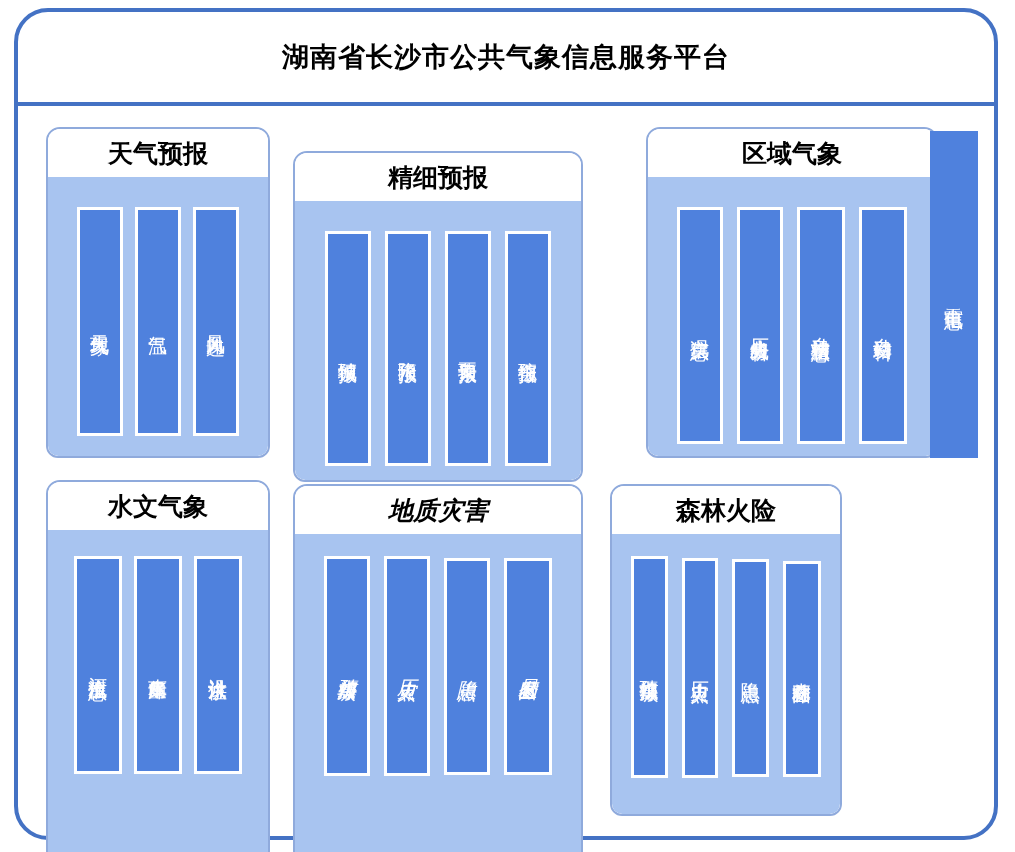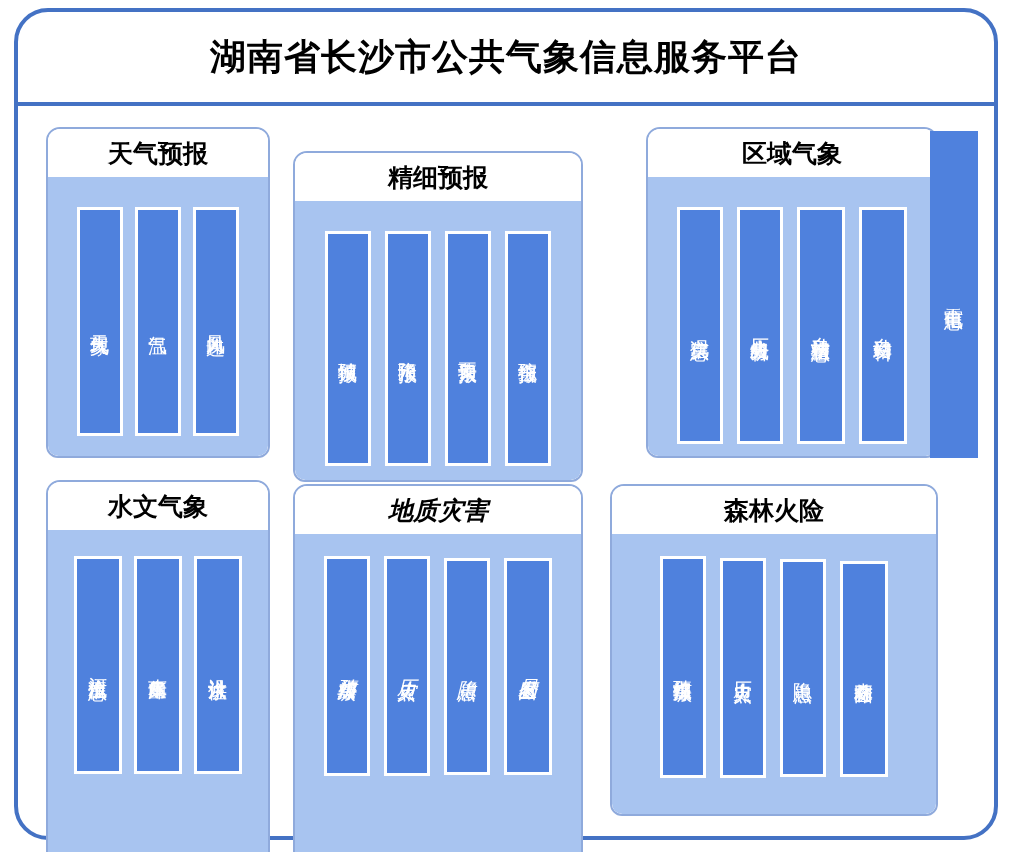--- a/index.html
+++ b/index.html
@@ -40,21 +40,21 @@
     width: 100%;
     height: 94px;
     box-sizing: border-box;
     border-bottom: 4px solid #4472C4;
     display: flex;
     align-items: center;
     justify-content: center;
   }
 
   .platform-title {
-    font-size: 36px;
+    font-size: 27px;
     font-weight: bold;
     color: #000000;
     letter-spacing: 1px;
     line-height: 1;
   }
 
   
   .section-card {
     position: absolute;
     box-sizing: border-box;
@@ -252,21 +252,21 @@
           <div class="item-bar" style="width:46px; height:217px; margin:2px 7px 0 7px;">
             <span>隐患点</span>
           </div>
           <div class="item-bar" style="width:48px; height:217px; margin:2px 7px 0 7px;">
             <span>易发分区图</span>
           </div>
         </div>
       </div>
     </div>
 
-    <div class="section-card" style="left:592px; top:472px; width:328px; height:332px;">
+    <div class="section-card" style="left:592px; top:472px; width:232px; height:332px;">
       <div class="section-header">
         <span class="section-title">森林火险</span>
       </div>
       <div class="section-body">
         <div class="bar-row" style="padding-top:22px; padding-bottom:30px;">
           <div class="item-bar" style="width:46px; height:222px; margin:0 7px;">
             <span>站点预报等级</span>
           </div>
           <div class="item-bar" style="width:46px; height:220px; margin:2px 7px 0 7px;">
             <span>历史灾点</span>

